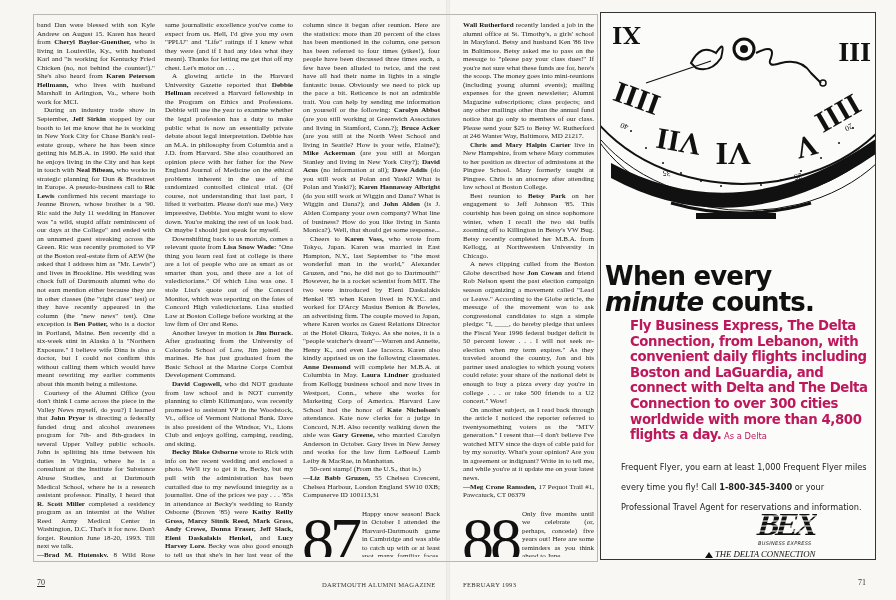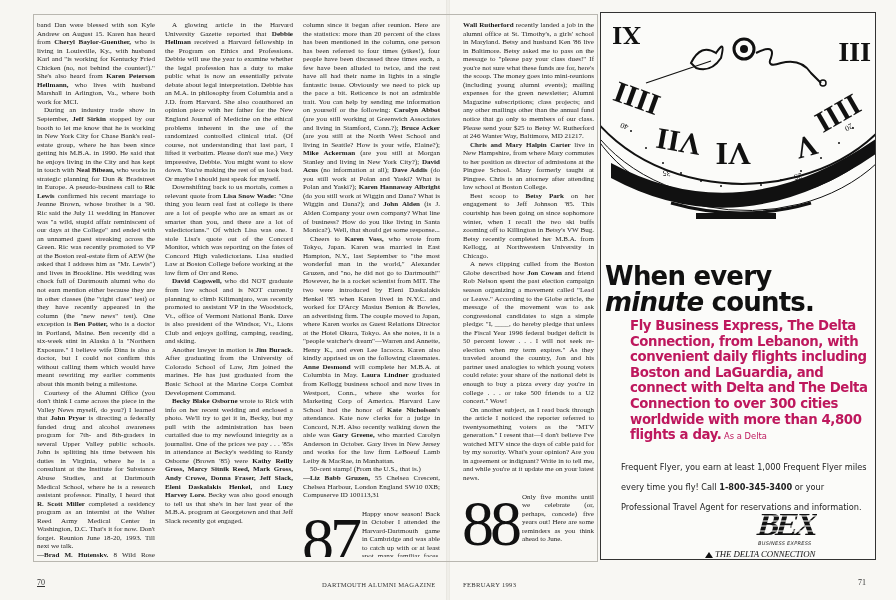--- a/index.html
+++ b/index.html
@@ -59,44 +59,46 @@
 
 <div class="col c1">
   <p class="noind"><span>band Dan were blessed with son Kyle Andrew on August 15. Karen has heard from</span> <b>Cheryl Baylor-Guenther,</b> <span>who is living in Louisville, Ky., with husband Karl and "is working for Kentucky Fried Chicken (no, not behind the counter!)." She's also heard from</span> <b>Karen Peterson Hellmann,</b> <span>who lives with husband Marshall in Arlington, Va., where both work for MCI.</span></p>
   <p><span>During an industry trade show in September,</span> <b>Jeff Sirkin</b> <span>stopped by our booth to let me know that he is working in New York City for Chase Bank's real-estate group, where he has been since getting his M.B.A. in 1990. He said that he enjoys living in the City and has kept in touch with</span> <b>Neal Bibeau,</b> <span>who works in strategic planning for Dun &amp; Bradstreet in Europe. A pseudo-business call to</span> <b>Ric Lewis</b> <span>confirmed his recent marriage to Jeanne Brown, whose brother is a '90. Ric said the July 11 wedding in Hanover was "a wild, stupid affair reminiscent of our days at the College" and ended with an unnamed guest streaking across the Green. Ric was recently promoted to VP at the Boston real-estate firm of AEW (he asked that I address him as "Mr. Lewis") and lives in Brookline. His wedding was chock full of Dartmouth alumni who do not earn mention either because they are in other classes (the "right class" test) or they have recently appeared in the column (the "new news" test). One exception is</span> <b>Ben Potter,</b> <span>who is a doctor in Portland, Maine. Ben recently did a six-week stint in Alaska à la "Northern Exposure." I believe wife Dina is also a doctor, but I could not confirm this without calling them which would have meant rewriting my earlier comments about this month being a milestone.</span></p>
   <p><span>Courtesy of the Alumni Office (you don't think I came across the piece in the Valley News myself, do you?) I learned that</span> <b>John Pryor</b> <span>is directing a federally funded drug and alcohol awareness program for 7th- and 8th-graders in several Upper Valley public schools. John is splitting his time between his duties in Virginia, where he is a consultant at the Institute for Substance Abuse Studies, and at Dartmouth Medical School, where he is a research assistant professor. Finally, I heard that</span> <b>R. Scott Miller</b> <span>completed a residency program as an internist at the Walter Reed Army Medical Center in Washington, D.C. That's it for now. Don't forget. Reunion June 18-20, 1993. Till next we talk.</span></p>
   <p class="sig"><b>—Brad M. Hutensky,</b> <span>8 Wild Rose Court, Bloomfield, CT 06002</span></p>
 
 </div>
 
 <div class="col c2">
+  <p class="noind">same journalistic excellence you've come to expect from us. Hell, I'd give you my own "PPLU" and "Life" ratings if I knew what they were (and if I had any idea what they meant). Thanks for letting me get that off my chest. Let's motor on . . .</p>
   <p><span>A glowing article in the Harvard University Gazette reported that</span> <b>Debbie Hellman</b> <span>received a Harvard fellowship in the Program on Ethics and Professions. Debbie will use the year to examine whether the legal profession has a duty to make public what is now an essentially private debate about legal interpretation. Debbie has an M.A. in philosophy from Columbia and a J.D. from Harvard. She also coauthored an opinion piece with her father for the New England Journal of Medicine on the ethical problems inherent in the use of the randomized controlled clinical trial. (Of course, not understanding that last part, I lifted it verbatim. Please don't sue me.) Very impressive, Debbie. You might want to slow down. You're making the rest of us look bad. Or maybe I should just speak for myself.</span></p>
   <p><span>Downshifting back to us mortals, comes a relevant quote from</span> <b>Lisa Snow Wade:</b> <span>"One thing you learn real fast at college is there are a lot of people who are as smart as or smarter than you, and there are a lot of valedictorians." Of which Lisa was one. I stole Lisa's quote out of the Concord Monitor, which was reporting on the fates of Concord High valedictorians. Lisa studied Law at Boston College before working at the law firm of Orr and Reno.</span></p>
+  <p><span>Another lawyer in motion is</span> <b>Jim Burack.</b> <span>After graduating from the University of Colorado School of Law, Jim joined the marines. He has just graduated from the Basic School at the Marine Corps Combat Development Command.</span></p>
   <p><b>David Cogswell,</b> <span>who did NOT graduate from law school and is NOT currently planning to climb Kilimanjaro, was recently promoted to assistant VP in the Woodstock, Vt., office of Vermont National Bank. Dave is also president of the Windsor, Vt., Lions Club and enjoys golfing, camping, reading, and skiing.</span></p>
-  <p><span>Another lawyer in motion is</span> <b>Jim Burack.</b> <span>After graduating from the University of Colorado School of Law, Jim joined the marines. He has just graduated from the Basic School at the Marine Corps Combat Development Command.</span></p>
   <p><b>Becky Blake Osborne</b> <span>wrote to Rick with info on her recent wedding and enclosed a photo. We'll try to get it in, Becky, but my pull with the administration has been curtailed due to my newfound integrity as a journalist. One of the prices we pay . . . '85s in attendance at Becky's wedding to Randy Osborne (Brown '85) were</span> <b>Kathy Reilly Gross, Marcy Sitnik Reed, Mark Gross, Andy Crowe, Donna Fraser, Jeff Slack, Eleni Daskalakis Henkel,</b> <span>and</span> <b>Lucy Harvey Lore.</b> <span>Becky was also good enough to tell us that she's in her last year of the M.B.A. program at Georgetown and that Jeff Slack recently got engaged.</span></p>
 
 </div>
 
 <div class="col c3">
   <p class="noind"><span>column since it began after reunion. Here are the statistics: more than 20 percent of the class has been mentioned in the column, one person has been referred to four times (yikes!), four people have been discussed three times each, a few have been alluded to twice, and the rest have all had their name in lights in a single fantastic issue. Obviously we need to pick up the pace a bit. Reticence is not an admirable trait. You can help by sending me information on yourself or the following:</span> <b>Carolyn Abbot</b> <span>(are you still working at Greenwich Associates and living in Stamford, Conn.?);</span> <b>Bruce Acker</b> <span>(are you still at the North West School and living in Seattle? How is your wife, Elaine?);</span> <b>Mike Ackerman</b> <span>(are you still at Morgan Stanley and living in New York City?);</span> <b>David Acus</b> <span>(no information at all);</span> <b>Dave Addis</b> <span>(do you still work at Polan and Yaski? What is Polan and Yaski?);</span> <b>Karen Hannaway Albright</b> <span>(do you still work at Wiggin and Dana? What is Wiggin and Dana?); and</span> <b>John Alden</b> <span>(is J. Alden Company your own company? What line of business? How do you like living in Santa Monica?). Well, that should get some response...</span></p>
   <p><span>Cheers to</span> <b>Karen Voss,</b> <span>who wrote from Tokyo, Japan. Karen was married in East Hampton, N.Y., last September to "the most wonderful man in the world," Alexander Gruzen, and "no, he did not go to Dartmouth!" However, he is a rocket scientist from MIT. The two were introduced by Eleni Daskalakis Henkel '85 when Karen lived in N.Y.C. and worked for D'Arcy Masius Benton &amp; Bowles, an advertising firm. The couple moved to Japan, where Karen works as Guest Relations Director at the Hotel Okura, Tokyo. As she notes, it is a "people watcher's dream"—Warren and Annette, Henry K., and even Lee Iacocca. Karen also kindly apprised us on the following classmates.</span> <b>Anne Desmond</b> <span>will complete her M.B.A. at Columbia in May.</span> <b>Laura Lindner</b> <span>graduated from Kellogg business school and now lives in Westport, Conn., where she works for Marketing Corp of America. Harvard Law School had the honor of</span> <b>Kate Nicholson</b><span>'s attendance. Kate now clerks for a judge in Concord, N.H. Also recently walking down the aisle was</span> <b>Gary Greene,</b> <span>who married Carolyn Anderson in October. Gary lives in New Jersey and works for the law firm LeBoeuf Lamb Leiby &amp; MacRae, in Manhattan.</span></p>
   <p>50-cent stamp! (From the U.S., that is.)</p>
   <p class="sig"><b>—Liz Babb Gruzen,</b> <span>55 Chelsea Crescent, Chelsea Harbour, London England SW10 0XB; Compuserve ID 100113,31</span></p>
   <div class="spacer"></div>
   <p class="noind"><span class="class-num">87</span><span>Happy snow season! Back in October I attended the Harvard-Dartmouth game in Cambridge and was able to catch up with or at least spot many familiar faces, including</span>        </p>
 
 </div>
 
 <div class="col c4">
   <p class="noind"><b>Wall Rutherford</b> <span>recently landed a job in the alumni office at St. Timothy's, a girls' school in Maryland. Betsy and husband Ken '86 live in Baltimore. Betsy asked me to pass on the message to "please pay your class dues!" If you're not sure what these funds are for, here's the scoop. The money goes into mini-reunions (including young alumni events); mailing expenses for the green newsletter; Alumni Magazine subscriptions; class projects; and any other mailings other than the annual fund notice that go only to members of our class. Please send your $25 to Betsy W. Rutherford at 246 Wanter Way, Baltimore, MD 21217.</span></p>
   <p><b>Chris and Mary Halpin Carter</b> <span>live in New Hampshire, from where Mary commutes to her position as director of admissions at the Pingree School. Mary formerly taught at Pingree. Chris is an attorney after attending law school at Boston College.</span></p>
-  <p><span>Best scoop to</span> <b>Betsy Park</b> <span>on her engagement to Jeff Johnson '85. This courtship has been going on since sophomore winter, when I recall the two ski buffs zooming off to Killington in Betsy's VW Bug. Betsy recently completed her M.B.A. from Kellogg, at Northwestern University in Chicago.</span></p>
+  <p><span>Best reunion to</span> <b>Betsy Park</b> <span>on her engagement to Jeff Johnson '85. This courtship has been going on since sophomore winter, when I recall the two ski buffs zooming off to Killington in Betsy's VW Bug. Betsy recently completed her M.B.A. from Kellogg, at Northwestern University in Chicago.</span></p>
   <p><span>A news clipping culled from the Boston Globe described how</span> <b>Jon Cowan</b> <span>and friend Rob Nelson spent the past election campaign season organizing a movement called "Lead or Leave." According to the Globe article, the message of the movement was to ask congressional candidates to sign a simple pledge: "I, ____, do hereby pledge that unless the Fiscal Year 1996 federal budget deficit is 50 percent lower . . . I will not seek re-election when my term expires." As they traveled around the country, Jon and his partner used analogies to which young voters could relate: your share of the national debt is enough to buy a pizza every day you're in college . . . or take 500 friends to a U2 concert." Wow!</span></p>
   <p>On another subject, as I read back through the article I noticed the reporter referred to twentysomething voters as the "MTV generation." I resent that—I don't believe I've watched MTV since the days of cable paid for by my sorority. What's your opinion? Are you in agreement or indignant? Write in to tell me, and while you're at it update me on your latest news.</p>
+  <p class="sig"><b>—Meg Crone Ramsden,</b> <span>17 Pequot Trail #1, Pawcatuck, CT 06379</span></p>
   <div class="spacer"></div>
   <p class="noind"><span class="class-num">88</span><span>Only five months until we celebrate (or, perhaps, concede) five years out! Here are some reminders as you think ahead to June.</span></p>
 
 </div>
 
 <div class="folio folio-left">70</div>
 <div class="running running-left">DARTMOUTH ALUMNI MAGAZINE</div>
 <div class="running running-right">FEBRUARY 1993</div>
 <div class="folio folio-right">71</div>
 

